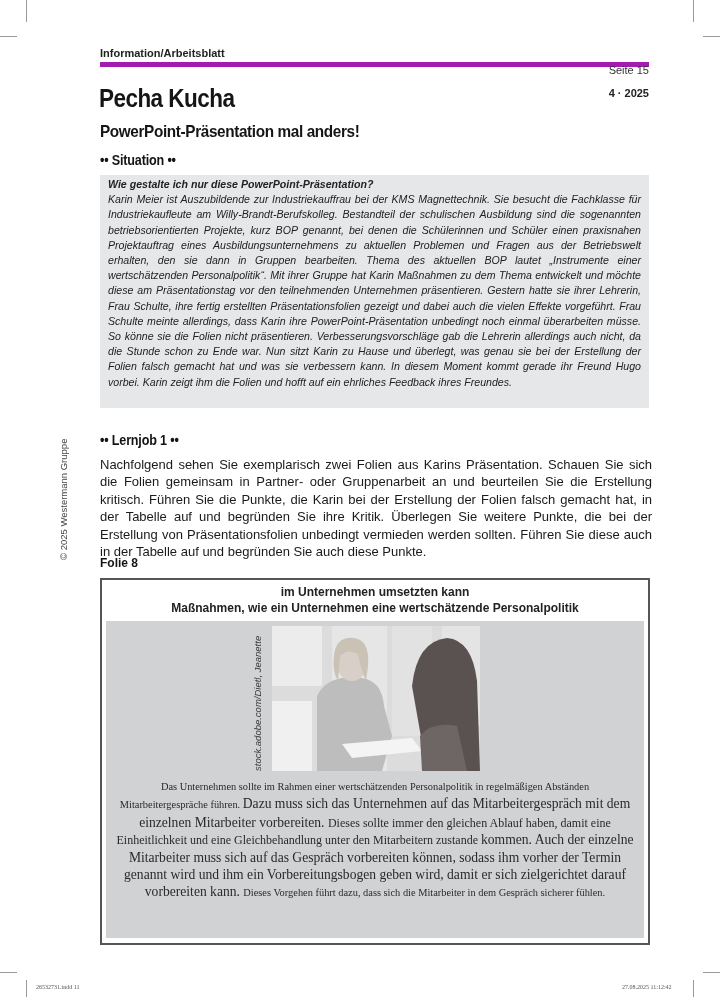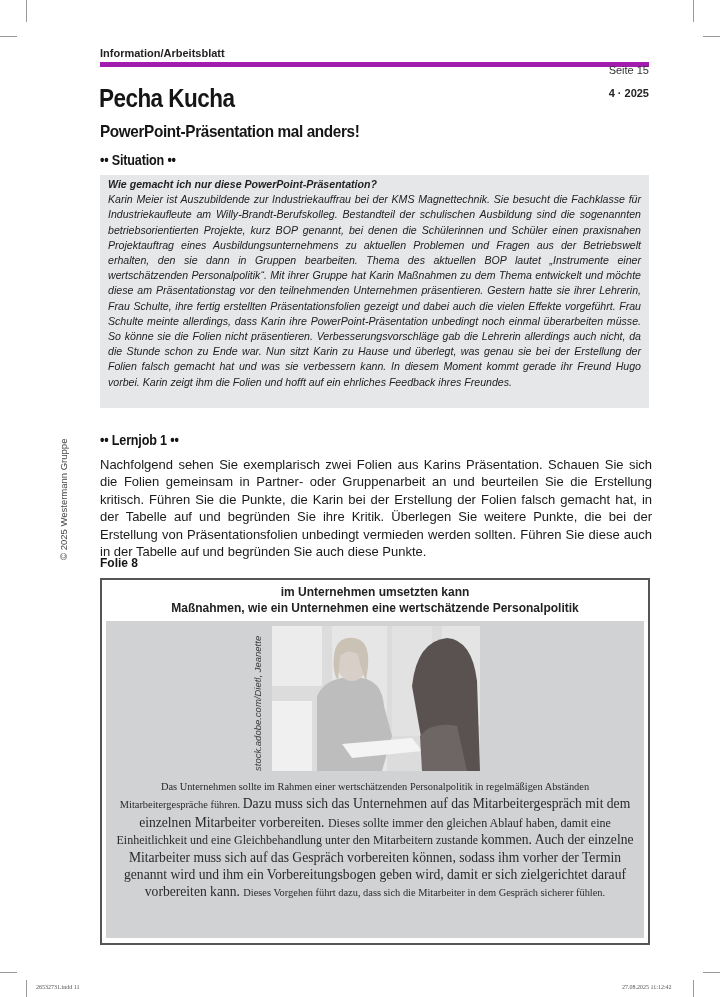--- a/index.html
+++ b/index.html
@@ -44,21 +44,21 @@
   <span class="hdr-left">Information/Arbeitsblatt</span>
   <span class="hdr-right">4 · 2025</span>
 </div>
 <div class="page-no">Seite 15</div>
 
 <div class="title">Pecha Kucha</div>
 <div class="subtitle">PowerPoint-Präsentation mal anders!</div>
 
 <div class="section-h" style="top:152px;">•• Situation ••</div>
 <div class="situation-box">
-  <span class="q">Wie gemacht ich nur diese PowerPoint-Präsentation?</span>
+  <span class="q">Wie gestalte ich nur diese PowerPoint-Präsentation?</span>
   <span>Karin Meier ist Auszubildende zur Industriekauffrau bei der KMS Magnettechnik. Sie besucht die Fachklasse für Industriekaufleute am Willy-Brandt-Berufskolleg. Bestandteil der schulischen Ausbildung sind die sogenannten betriebsorientierten Projekte, kurz BOP genannt, bei denen die Schülerinnen und Schüler einen praxisnahen Projektauftrag eines Ausbildungsunternehmens zu aktuellen Problemen und Fragen aus der Betriebswelt erhalten, den sie dann in Gruppen bearbeiten. Thema des aktuellen BOP lautet „Instrumente einer wertschätzenden Personalpolitik“. Mit ihrer Gruppe hat Karin Maßnahmen zu dem Thema entwickelt und möchte diese am Präsentationstag vor den teilnehmenden Unternehmen präsentieren. Gestern hatte sie ihrer Lehrerin, Frau Schulte, ihre fertig erstellten Präsentationsfolien gezeigt und dabei auch die vielen Effekte vorgeführt. Frau Schulte meinte allerdings, dass Karin ihre PowerPoint-Präsentation unbedingt noch einmal überarbeiten müsse. So könne sie die Folien nicht präsentieren. Verbesserungsvorschläge gab die Lehrerin allerdings auch nicht, da die Stunde schon zu Ende war. Nun sitzt Karin zu Hause und überlegt, was genau sie bei der Erstellung der Folien falsch gemacht hat und was sie verbessern kann. In diesem Moment kommt gerade ihr Freund Hugo vorbei. Karin zeigt ihm die Folien und hofft auf ein ehrliches Feedback ihres Freundes.</span>
 </div>
 
 <div class="copyright">© 2025 Westermann Gruppe</div>
 
 <div class="section-h" style="top:432px;">•• Lernjob 1 ••</div>
 <div class="task">Nachfolgend sehen Sie exemplarisch zwei Folien aus Karins Präsentation. Schauen Sie sich die Folien gemeinsam in Partner- oder Gruppenarbeit an und beurteilen Sie die Erstellung kritisch. Führen Sie die Punkte, die Karin bei der Erstellung der Folien falsch gemacht hat, in der Tabelle auf und begründen Sie ihre Kritik. Überlegen Sie weitere Punkte, die bei der Erstellung von Präsentationsfolien unbedingt vermieden werden sollten. Führen Sie diese auch in der Tabelle auf und begründen Sie auch diese Punkte.</div>
 
 <div class="folie-label">Folie 8</div>
 

